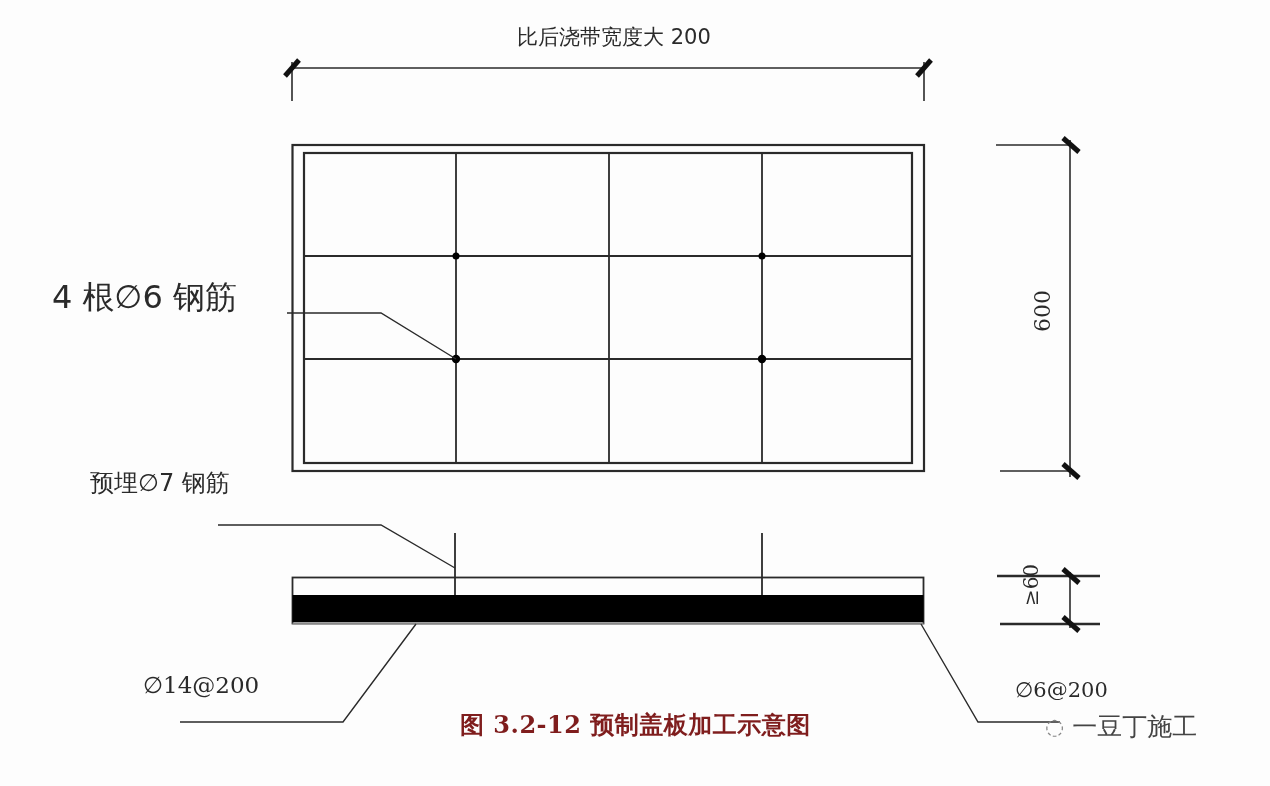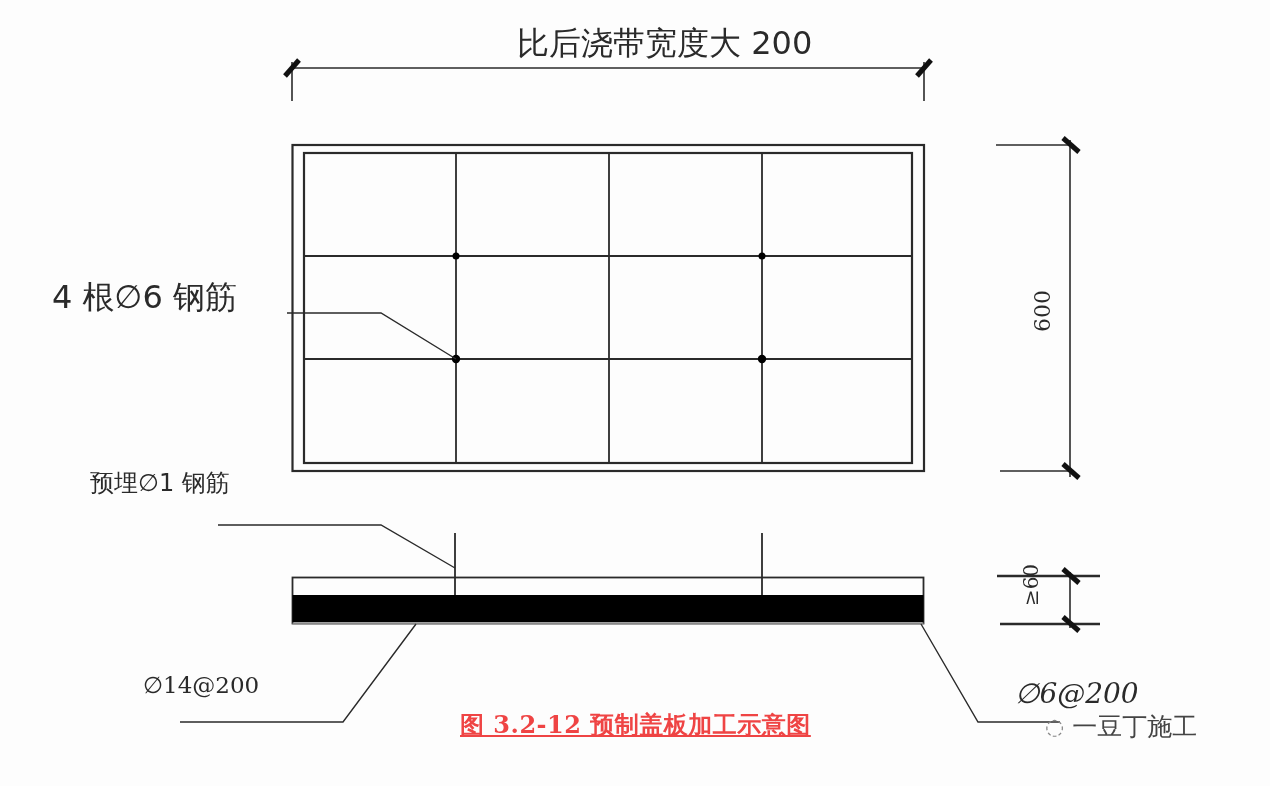--- a/index.html
+++ b/index.html
@@ -2,29 +2,29 @@
 <html><head>
   <meta charset="utf-8">
   <style>
     html, body { margin: 0; padding: 0; background: #fdfdfd; }
     body { width: 1270px; height: 786px; position: relative; overflow: hidden;
            font-family: "DejaVu Sans", sans-serif; }
     #canvas { position: absolute; left: 0; top: 0; width: 1270px; height: 786px; }
     .lbl { position: absolute; color: #2a2a2a; white-space: nowrap;
            font-family: "DejaVu Serif", serif; font-size: 23px; line-height: 1; }
     .lbl-sans { font-family: "DejaVu Sans", sans-serif; }
-    #top-dim-label { left: 517px; top: 27px; font-size: 32px; }
+    #top-dim-label { left: 517px; top: 27px; font-size: 21px; }
     #right-dim-label { left: 1022px; top: 300px; transform: rotate(-90deg); transform-origin: center; font-size: 22px; }
     #slab-dim-label { left: 1010px; top: 575px; transform: rotate(-90deg); transform-origin: center; font-size: 20px; }
     #rebar4-label { left: 52px; top: 281px; font-size: 32px; }
     #embed-label { left: 90px; top: 471px; font-size: 24px; }
     #d12-label { left: 143px; top: 674px; font-size: 23px; }
-    #d6-label { left: 1015px; top: 680px; font-size: 28px; font-style: italic; }
+    #d6-label { left: 1015px; top: 680px; font-size: 21px; }
     #caption { left: 460px; top: 713px; font-family: "DejaVu Serif", serif; font-weight: bold;
-               font-size: 24px; color: #ef4444; letter-spacing: 0.5px; text-decoration: underline; }
+               font-size: 24px; color: #7f1d1d; letter-spacing: 0.5px; }
     #watermark { left: 1045px; top: 714px; font-size: 25px; color: #444; display: flex; align-items: center; gap: 8px; }
     #watermark .wm-icon { font-size: 22px; color: #888; }
   </style>
 </head>
 <body>
 
 <svg id="canvas" viewBox="0 0 1270 786" xmlns="http://www.w3.org/2000/svg">
   <g stroke="#2a2a2a" fill="none" stroke-width="1.6">
 
     <g>
@@ -83,20 +83,20 @@
 
     <polyline points="180,722 343,722 416,624" stroke-width="1.4"></polyline>
     <polyline points="921,624 978,722 1060,722" stroke-width="1.4"></polyline>
   </g>
 </svg>
 
 <div class="lbl lbl-sans" id="top-dim-label">比后浇带宽度大 200</div>
 <div class="lbl" id="right-dim-label">600</div>
 <div class="lbl" id="slab-dim-label">≥60</div>
 <div class="lbl lbl-sans" id="rebar4-label">4 根∅6 钢筋</div>
-<div class="lbl lbl-sans" id="embed-label">预埋∅1 钢筋</div>
+<div class="lbl lbl-sans" id="embed-label">预埋∅7 钢筋</div>
 <div class="lbl" id="d12-label">∅14@200</div>
 <div class="lbl" id="d6-label">∅6@200</div>
 <div class="lbl" id="caption">图 3.2-12  预制盖板加工示意图</div>
 <div class="lbl lbl-sans" id="watermark">
   <span class="wm-icon">◌</span>
   <span>一豆丁施工</span>
 </div>
 
 </body></html>

